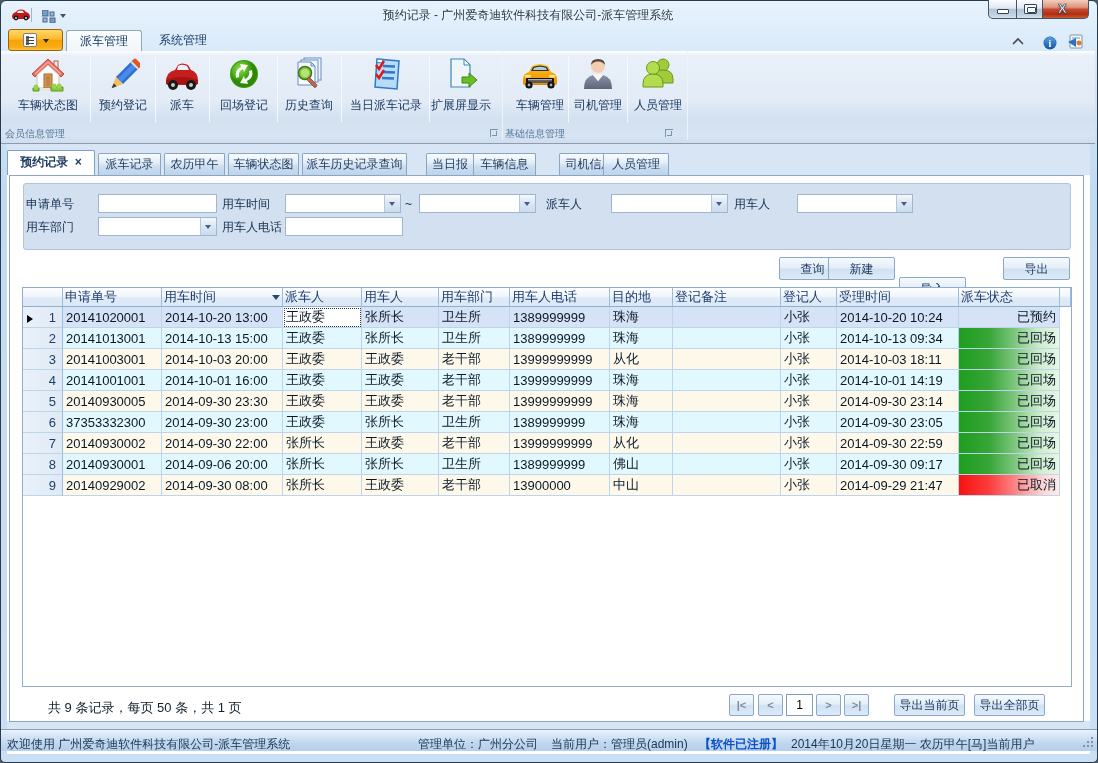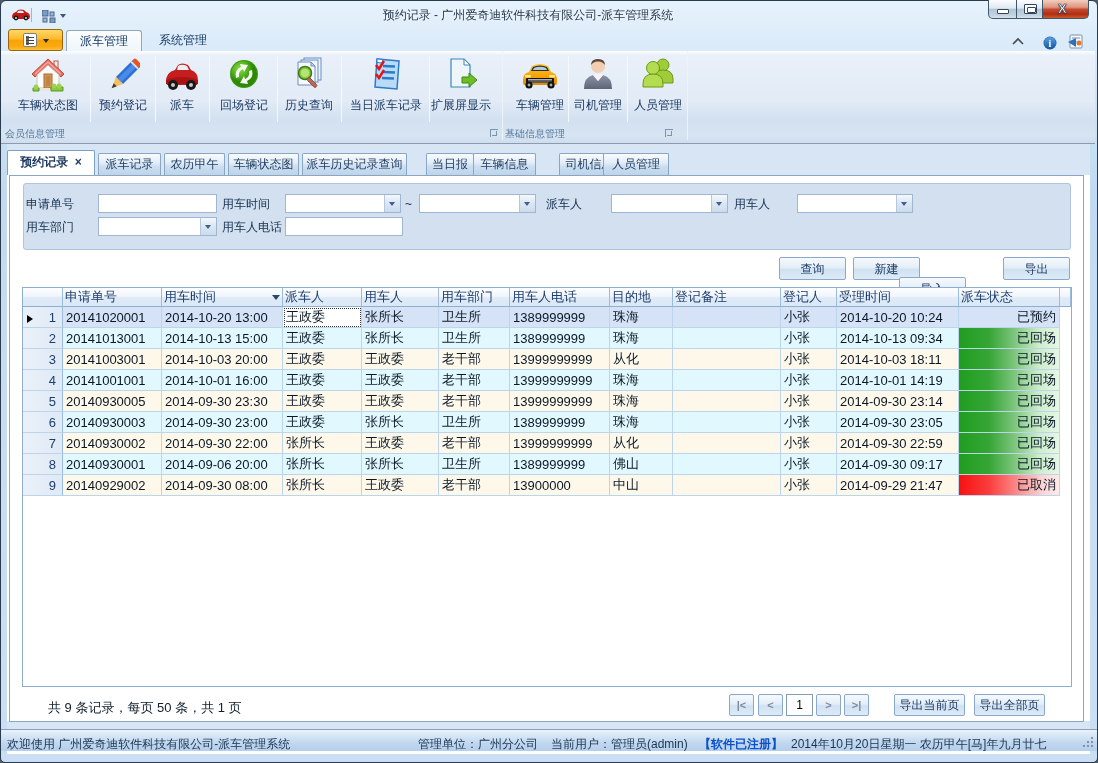--- a/index.html
+++ b/index.html
@@ -383,21 +383,21 @@
 <div class="combo" style="left:797px;top:194px;width:116px;">
     <div class="btn"></div>
   </div>
 <div class="flabel" style="left:26px;top:218px;">用车部门</div>
 <div class="combo" style="left:98px;top:217px;width:119px;">
     <div class="btn"></div>
   </div>
 <div class="flabel" style="left:222px;top:218px;">用车人电话</div>
 <div class="tbox" style="left:285px;top:217px;width:118px;"></div>
 <div class="abtn" style="left:779px;">查询</div>
-<div class="abtn" style="left:853px;">新建</div>
+<div class="abtn" style="left:828px;">新建</div>
 <div class="abtn" style="left:899px;margin-top:20px;">导入</div>
 <div class="abtn" style="left:1003px;">导出</div>
 <div id="grid">
 <table id="gtable">
 <colgroup>
         <col style="width:40px">
         <col style="width:99px">
         <col style="width:121px">
         <col style="width:79px">
         <col style="width:77px">
@@ -496,21 +496,21 @@
           <td>13999999999</td>
           <td>珠海</td>
           <td></td>
           <td>小张</td>
           <td>2014-09-30 23:14</td>
           <td class="stat gbar">已回场</td>
           <td class="fil"></td>
         </tr>
 <tr class="even">
           <td class="rh">6</td>
-          <td>20140930003</td>
+          <td>37353332300</td>
           <td>2014-09-30 23:00</td>
           <td>王政委</td>
           <td>张所长</td>
           <td>卫生所</td>
           <td>1389999999</td>
           <td>珠海</td>
           <td></td>
           <td>小张</td>
           <td>2014-09-30 23:05</td>
           <td class="stat gbar">已回场</td>
@@ -570,15 +570,15 @@
 <div id="pgbox">1</div>
 <div class="pbtn pnav" style="left:816px;width:25px;">&gt;</div>
 <div class="pbtn pnav" style="left:844px;width:25px;">&gt;|</div>
 <div class="pbtn" style="left:894px;width:71px;">导出当前页</div>
 <div class="pbtn" style="left:974px;width:71px;">导出全部页</div>
 <div id="statusbar">
   <span style="left:6px;">欢迎使用 广州爱奇迪软件科技有限公司-派车管理系统</span>
   <span style="left:417px;">管理单位：广州分公司</span>
   <span style="left:550px;">当前用户：管理员(admin)</span>
   <span style="left:698px;color:#0a50c8;font-weight:bold;">【软件已注册】</span>
-  <span style="left:790px;">2014年10月20日星期一 农历甲午[马]年九月廿七</span>
+  <span style="left:790px;">2014年10月20日星期一 农历甲午[马]当前用户</span>
   <div id="grip"></div>
 </div>
 
 </body></html>

